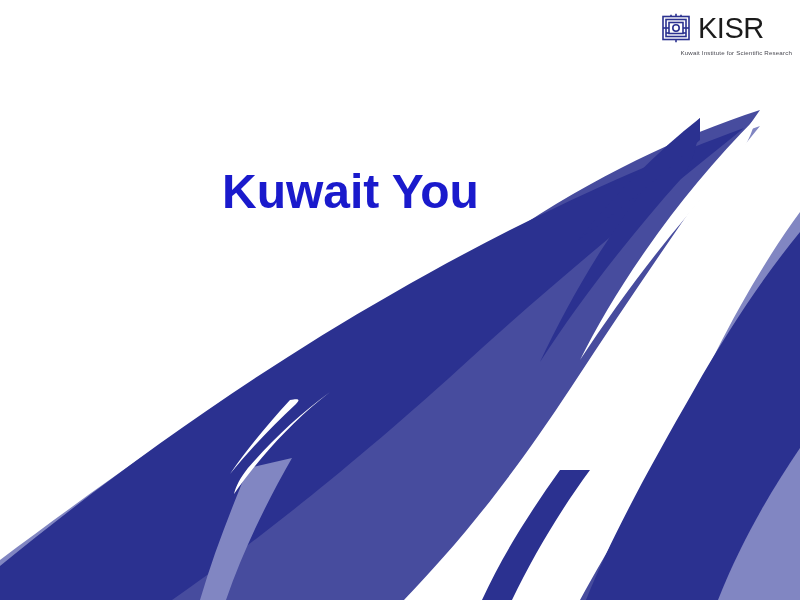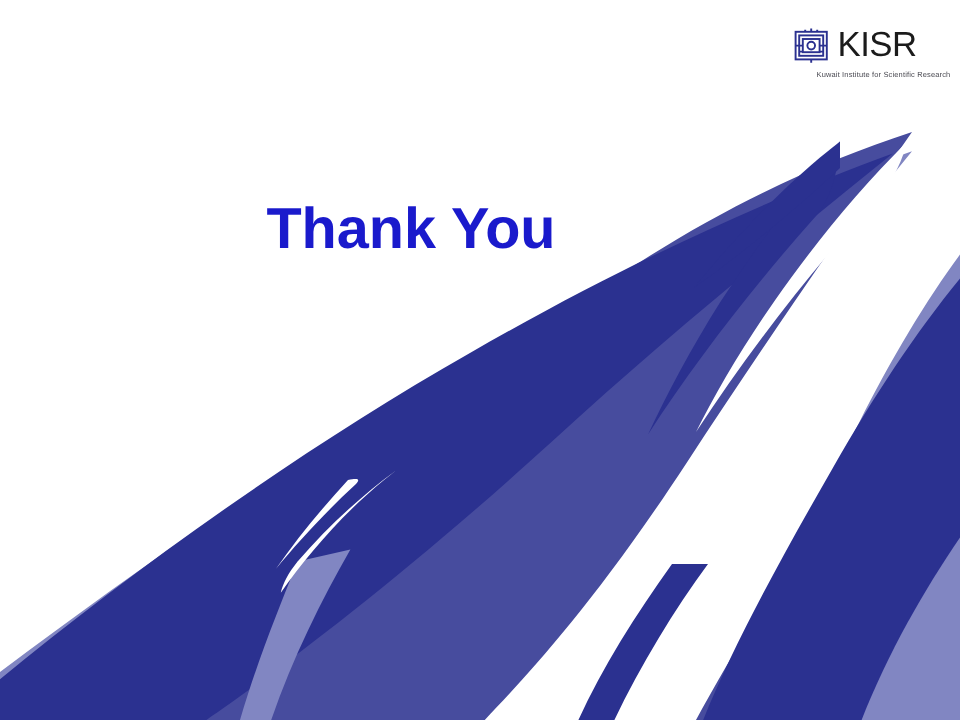--- a/index.html
+++ b/index.html
@@ -23,21 +23,21 @@
     left: 0;
     top: 0;
     width: 800px;
     height: 600px;
     display: block;
   }
   
   #logo {
     position: absolute;
     left: 660px;
-    top: 20px;
+    top: 10px;
     width: 132px;
     height: 52px;
     display: flex;
     flex-direction: column;
     align-items: flex-start;
   }
   #logo-row {
     display: flex;
     align-items: center;
     gap: 6px;
@@ -145,15 +145,15 @@
           <path d="M 23 16 L 29 16"></path>
           <path d="M 6 21 L 9 21"></path>
           <path d="M 23 21 L 26 21"></path>
         </g>
       </svg>
       <div id="logo-wordmark">KISR</div>
     </div>
     <div id="logo-tagline">Kuwait Institute for Scientific Research</div>
   </div>
 
-  <div id="title">Thank You</div>
+  <div id="title">Kuwait You</div>
 
 </div>
 
 </body></html>

